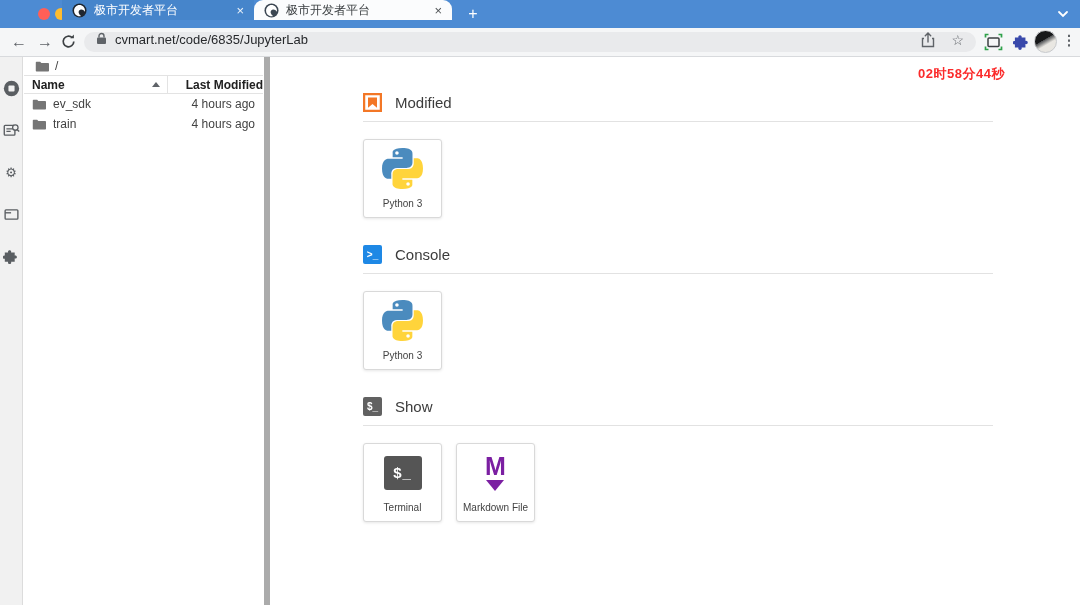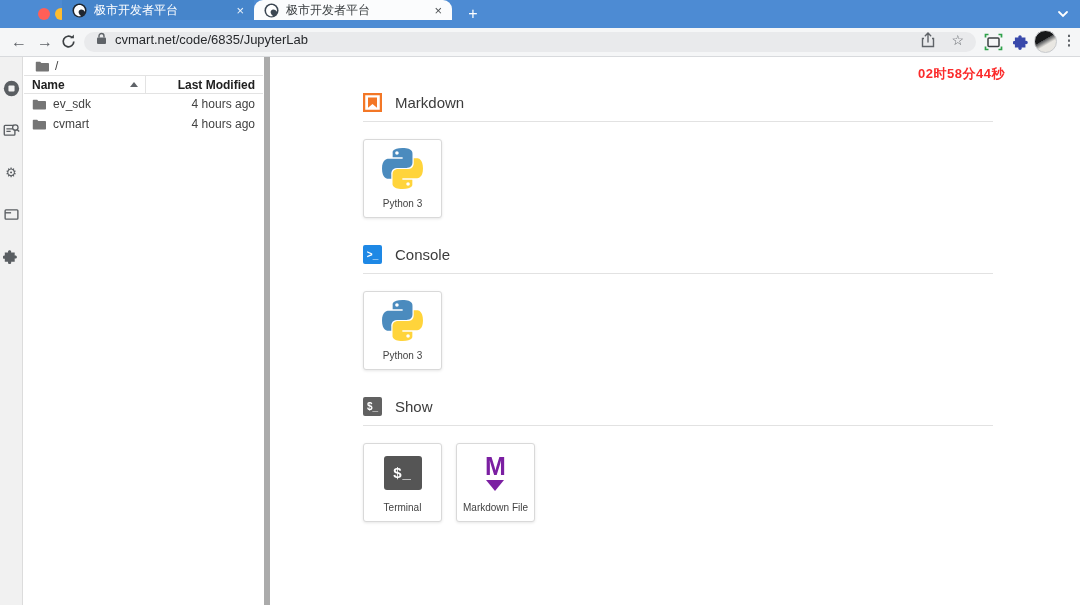--- a/index.html
+++ b/index.html
@@ -43,24 +43,24 @@
   .content { position:absolute; left:0; top:57px; width:1080px; height:548px; background:#fff; }
 
   .jl-tabbar { position:absolute; left:0; top:0; width:23px; height:100%; background:#f1f1f1; border-right:1px solid #dcdcdc;
                display:flex; flex-direction:column; align-items:center; padding-top:23px; gap:25px; }
   .jl-tabbar .jlic { width:17px; height:17px; display:flex; align-items:center; justify-content:center; cursor:pointer; color:#5a5e62; font-size:13px; }
 
   .file-panel { position:absolute; left:24px; top:0; width:239px; height:100%; background:#fff; font-size:12px; color:#424242; }
   .breadcrumb { height:18px; display:flex; align-items:center; gap:6px; padding-left:11px; }
   .fb-header { height:19px; border-top:1px solid #e3e3e3; border-bottom:1px solid #e3e3e3; display:flex; align-items:stretch;
                font-weight:bold; color:#212121; }
-  .fb-col-name { width:122px; display:flex; align-items:center; padding-left:8px; border-right:1px solid #e3e3e3; cursor:pointer; }
+  .fb-col-name { width:144px; display:flex; align-items:center; padding-left:8px; border-right:1px solid #e3e3e3; cursor:pointer; }
   .sort-caret { margin-left:auto; margin-right:7px; width:0; height:0; border-left:4px solid transparent;
                 border-right:4px solid transparent; border-bottom:5px solid #5f6368; }
-  .fb-col-mod { flex:1; display:flex; align-items:center; justify-content:flex-end; padding-right:8px; cursor:pointer; }
+  .fb-col-mod { flex:1; display:flex; align-items:center; justify-content:flex-end; padding-right:0; cursor:pointer; }
   .fb-row { height:20px; display:flex; align-items:center; padding:0 8px; cursor:pointer; }
   .fb-row .fname { margin-left:7px; }
   .fb-row .ftime { margin-left:auto; }
 
   .panel-divider { position:absolute; left:264px; top:0; width:6px; height:100%; background:#ababab; cursor:col-resize; }
 
   .launcher { position:absolute; left:271px; top:0; width:809px; height:100%; background:#fff; }
   .timer { position:absolute; top:8px; right:75px; font-size:13px; font-weight:bold; color:#fb2b2b; letter-spacing:.5px; }
   .launcher-body { padding:35px 0 0 92px; width:723px; }
   .section { margin-bottom:26px; width:630px; }
@@ -208,39 +208,39 @@
       <svg width="14" height="12" viewBox="0 0 18 15">
         <path d="M1 2h5.6l1.6 1.8H17c.6 0 1 .4 1 1v8.7c0 .6-.4 1-1 1H2c-.6 0-1-.4-1-1V3c0-.6.4-1 1-1z" fill="#757575"></path>
       </svg>
       <span class="fname">ev_sdk</span>
       <span class="ftime">4 hours ago</span>
     </div>
     <div class="fb-row">
       <svg width="14" height="12" viewBox="0 0 18 15">
         <path d="M1 2h5.6l1.6 1.8H17c.6 0 1 .4 1 1v8.7c0 .6-.4 1-1 1H2c-.6 0-1-.4-1-1V3c0-.6.4-1 1-1z" fill="#757575"></path>
       </svg>
-      <span class="fname">cvmart</span>
+      <span class="fname">train</span>
       <span class="ftime">4 hours ago</span>
     </div>
   </div>
 
   <div class="panel-divider"></div>
 
   <div class="launcher">
     <span class="timer">02时58分44秒</span>
 
     <div class="launcher-body">
 
       <div class="section">
         <div class="section-header">
           <svg width="19" height="19" viewBox="0 0 22 22">
             <rect x="1.3" y="1.3" width="19.4" height="19.4" fill="#fff" stroke="#F37726" stroke-width="2.6"></rect>
             <path d="M5.8 5.2h10.4v11.9l-5.2-4.4-5.2 4.4z" fill="#F37726"></path>
           </svg>
-          <span class="section-title">Markdown</span>
+          <span class="section-title">Modified</span>
         </div>
         <div class="rule"></div>
         <div class="cards">
           <div class="card">
             <span class="card-icon">
               <svg width="41" height="41" viewBox="0 0 110 110">
                 <path fill="#4B8BBE" d="M54.9 0C26.8 0 28.6 12.2 28.6 12.2v12.6h26.8v3.8H17.8S0 26.6 0 54.9s15.6 27.3 15.6 27.3h9.3V69.1s-.5-15.6 15.4-15.6h26.6s14.9.2 14.9-14.4V14.9S84.3 0 54.9 0zM40.1 8.5a4.8 4.8 0 1 1 0 9.6 4.8 4.8 0 0 1 0-9.6z"></path>
                 <path fill="#FFD43B" d="M55.1 110c28.1 0 26.3-12.2 26.3-12.2V85.2H54.6v-3.8h37.6S110 83.4 110 55.1 94.4 27.8 94.4 27.8h-9.3v13.1s.5 15.6-15.4 15.6H43.1s-14.9-.2-14.9 14.4v24.2S25.7 110 55.1 110zM69.9 101.5a4.8 4.8 0 1 1 0-9.6 4.8 4.8 0 0 1 0 9.6z"></path>
               </svg>
             </span>

